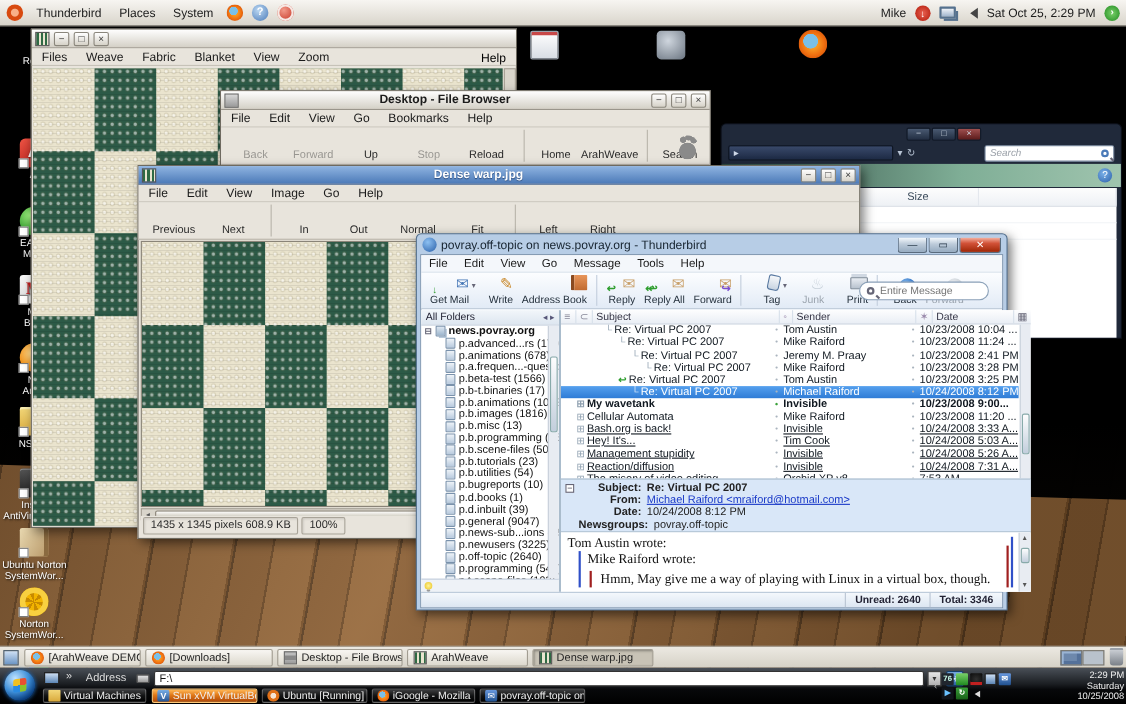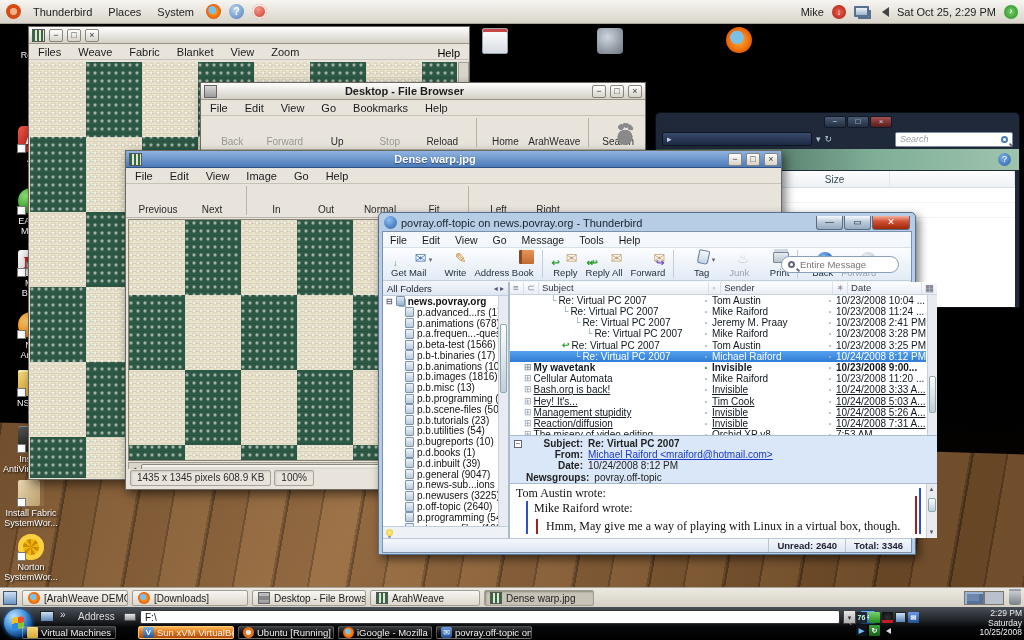--- a/index.html
+++ b/index.html
@@ -248,21 +248,21 @@
   .vchev{position:absolute;left:60px;top:2px;color:#ddd;font-size:10px;}
   .vaddr-lab{position:absolute;left:78px;top:4px;color:#ddd;font-size:10px;}
   .vdrive{position:absolute;left:124px;top:6px;width:12px;height:8px;background:linear-gradient(#e8e8e8,#9a9a9a);border:1px solid #555;border-radius:1px;}
   .vaddr{position:absolute;left:140px;top:3px;width:700px;height:14px;background:#fff;border:1px solid #333;border-radius:2px;
     font-size:10px;color:#111;padding:0 4px;font-family:"Liberation Sans",sans-serif;}
   .vdd{position:absolute;left:843px;top:3px;width:13px;height:14px;background:linear-gradient(#e8e8e8,#b0b0b0);border:1px solid #444;color:#333;font-size:7px;text-align:center;line-height:13px;}
   .vgo{position:absolute;left:860px;top:3px;width:16px;height:14px;background:linear-gradient(#7ab0e8,#2a5fa8);border:1px solid #14406e;border-radius:2px;color:#fff;font-size:9px;line-height:13px;text-align:center;}
   .vtb{position:absolute;top:19px;height:13px;display:flex;align-items:center;gap:3px;padding:0 4px;border-radius:2px;
     background:linear-gradient(rgba(255,255,255,.22),rgba(255,255,255,.06) 50%,rgba(0,0,0,.2));border:1px solid rgba(255,255,255,.28);
     color:#f0f0f0;font-size:9.5px;overflow:hidden;}
-  .vtb:nth-of-type(1){left:22px;width:94px;}
+  .vtb:nth-of-type(1){left:39px;width:94px;}
   .vtb:nth-of-type(2){left:138px;width:96px;background:linear-gradient(#ffb858,#e07818 45%,#b04808);border-color:#ffc878;}
   .vtb:nth-of-type(3){left:238px;width:96px;}
   .vtb:nth-of-type(4){left:338px;width:94px;}
   .vtb:nth-of-type(5){left:436px;width:96px;}
   .vtb .bi{flex:0 0 11px;width:11px;height:11px;}
   .v-folder{background:linear-gradient(#f3d87a,#d8a83a);border-radius:1px;}
   .v-vbox{background:linear-gradient(#7ab0e8,#24508e);border-radius:2px;color:#fff;font:bold 8px/11px "Liberation Sans",sans-serif;text-align:center;}
   .v-ubuntu{border-radius:50%;background:radial-gradient(circle at 50% 50%,#f6e4d4 0 30%,#e07018 38%);}
   .v-firefox{border-radius:50%;background:radial-gradient(circle at 42% 40%,#7ac0e8 0 30%,rgba(0,0,0,0) 32%),radial-gradient(circle at 50% 50%,#ffb830,#f07010 55%,#c03c04);}
   .v-tbird{background:linear-gradient(#6a9ae0,#20508e);border-radius:2px;color:#fff;font-size:8px;line-height:11px;text-align:center;}
@@ -331,21 +331,21 @@
       </div>
 
       <div class="dicon">
         <span class="ic d-dark"></span>
         <span>Install</span><br>
         <span>AntiVirus 20...</span>
       </div>
 
       <div class="dicon">
         <span class="ic d-box"></span>
-        <span>Install Fabric</span><br>
+        <span>Ubuntu Norton</span><br>
         <span>SystemWor...</span>
       </div>
 
       <div class="dicon">
         <span class="ic d-gear"></span>
         <span>Norton</span><br>
         <span>SystemWor...</span>
       </div>
 
       <div class="dicon">

